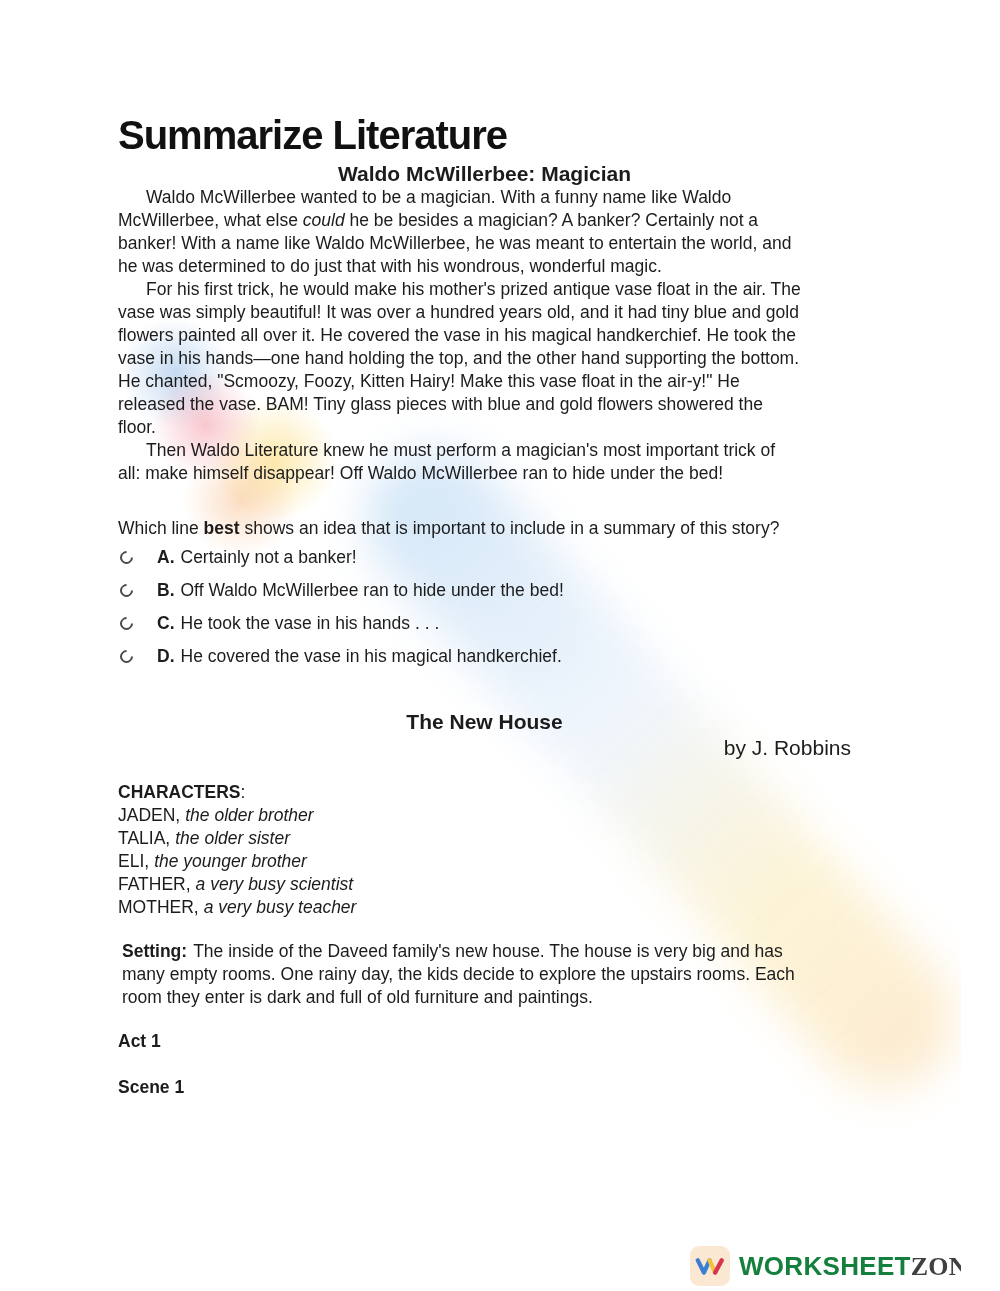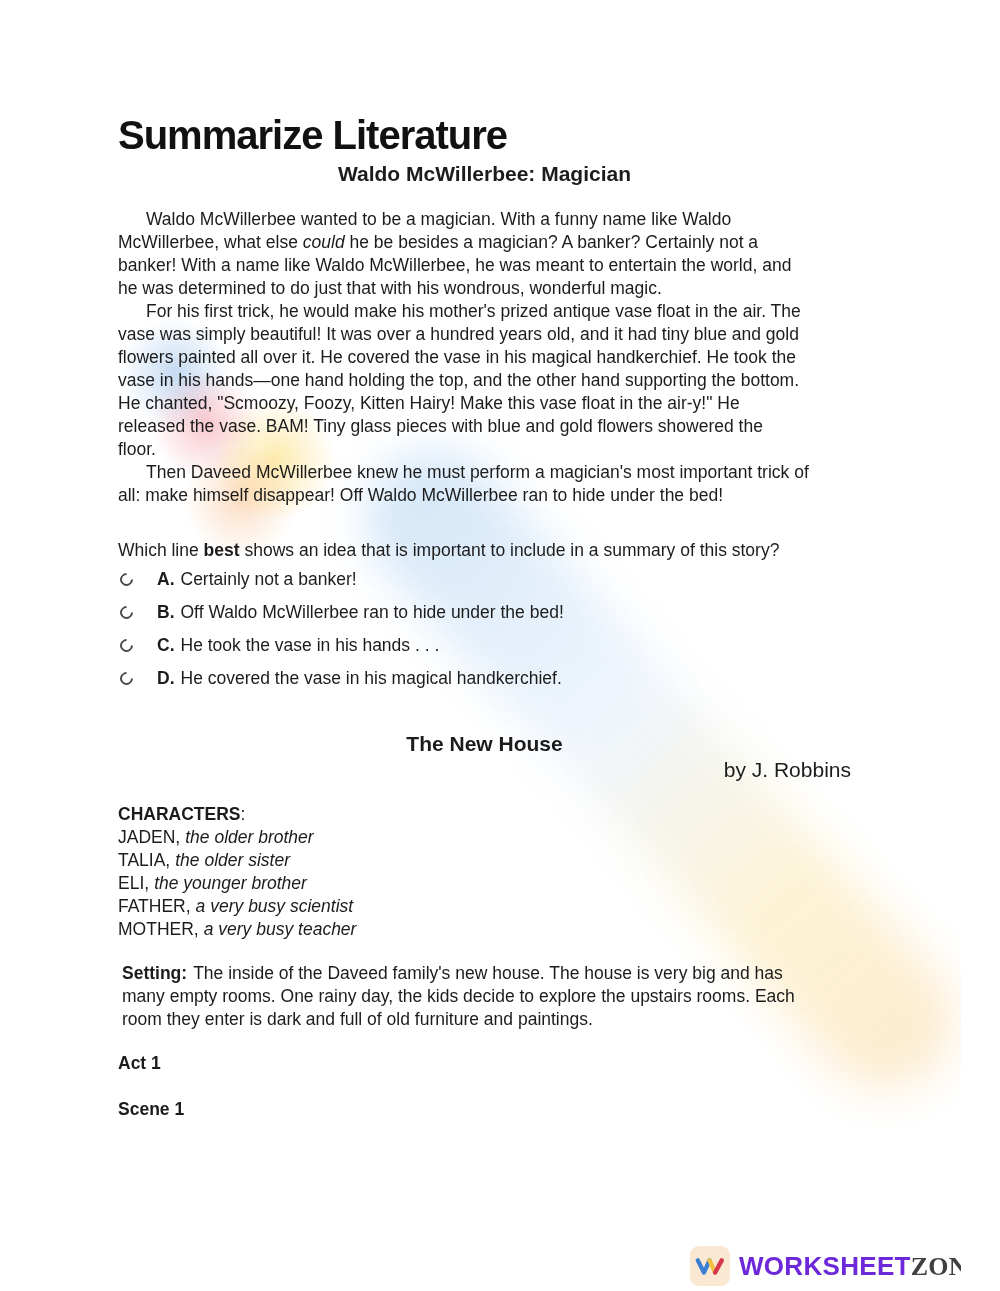--- a/index.html
+++ b/index.html
@@ -55,21 +55,21 @@
     font-weight: bold;
   }
 
   .body-text {
     margin: 0;
     font-size: 17.5px;
     line-height: 23px;
     white-space: pre-line;
     text-indent: 28px;
   }
-  .first-para { margin-top: 22px; }
+  .first-para { }
 
   .question {
     margin: 32px 0 0 0;
     font-size: 17.5px;
     line-height: 23px;
   }
 
   .options { margin-top: 6px; }
   .option {
     display: flex;
@@ -139,21 +139,21 @@
     align-items: center;
     justify-content: center;
     margin-right: 9px;
   }
   .brand-text {
     font-size: 26px;
     font-weight: bold;
     letter-spacing: 0.3px;
     white-space: nowrap;
   }
-  .brand-primary   { color: #6d28d9; }
+  .brand-primary   { color: #15803d; }
   .brand-secondary { color: #404040; font-family: Liberation Serif, serif; }
 </style>
 </head>
 <body>
 
 <div class="page">
 
   <div class="wm wm-blob-blue"></div>
   <div class="wm wm-blob-red"></div>
   <div class="wm wm-blob-yellow"></div>
@@ -172,21 +172,21 @@
 he was determined to do just that with his wondrous, wonderful magic.</span></p>
 
     <p class="body-text">For his first trick, he would make his mother's prized antique vase float in the air. The
 vase was simply beautiful! It was over a hundred years old, and it had tiny blue and gold
 flowers painted all over it. He covered the vase in his magical handkerchief. He took the
 vase in his hands—one hand holding the top, and the other hand supporting the bottom.
 He chanted, "Scmoozy, Foozy, Kitten Hairy! Make this vase float in the air-y!" He
 released the vase. BAM! Tiny glass pieces with blue and gold flowers showered the
 floor.</p>
 
-    <p class="body-text">Then Daveed McWillerbee knew he must perform a magician's most important trick of
+    <p class="body-text">Then Waldo Literature knew he must perform a magician's most important trick of
 all: make himself disappear! Off Waldo McWillerbee ran to hide under the bed!</p>
 
     <p class="question"><span>Which line </span><b>best</b><span> shows an idea that is important to include in a summary of this story?</span></p>
 
     <div class="options">
       <div class="option">
         <span class="radio"></span>
         <span class="opt-letter">A.</span>
         <span class="opt-text">Certainly not a banker!</span>
       </div>

